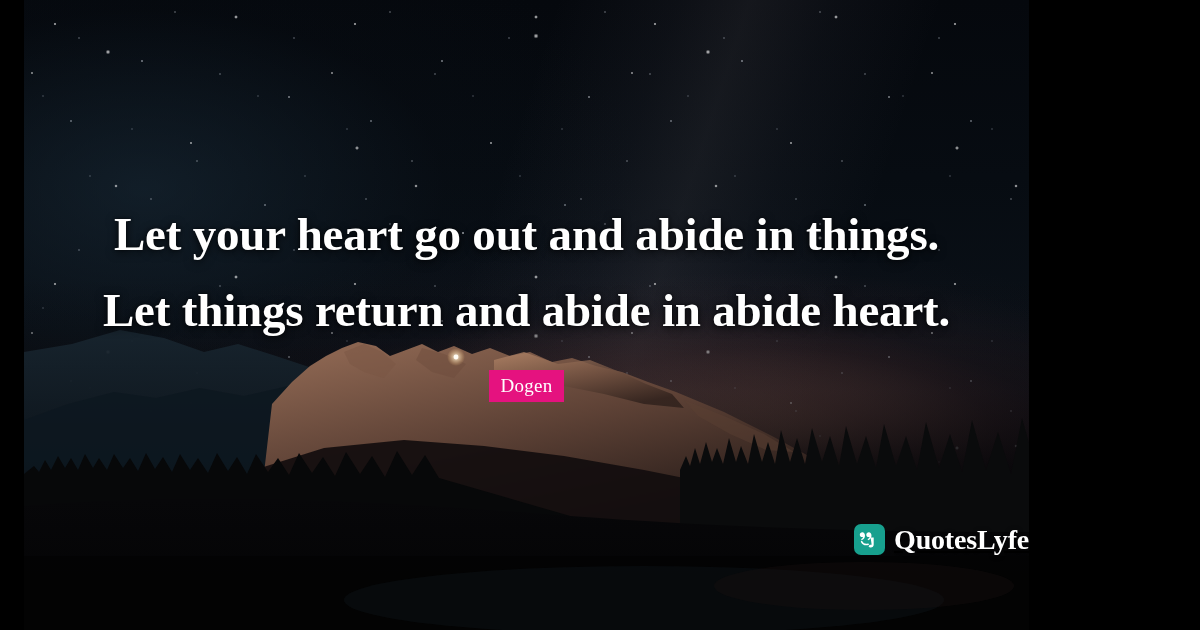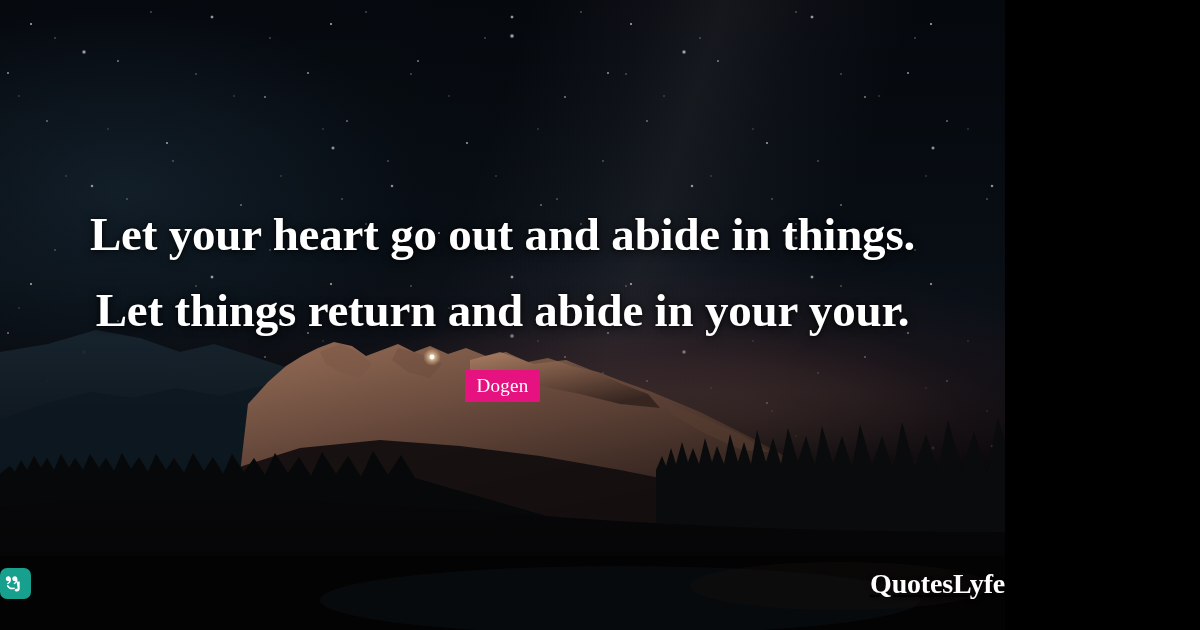--- a/index.html
+++ b/index.html
@@ -12,20 +12,21 @@
     font-family: "Liberation Serif", serif;
   }
 
   #card {
     position: relative;
     width: 1005px;
     height: 630px;
     overflow: hidden;
     background: #0369a1;
     user-select: none;
+    margin-left: 24px;
   }
 
   
   .layer { position: absolute; left: 0; top: 0; width: 100%; height: 100%; }
 
   #sky {
     background:
       radial-gradient(ellipse 620px 230px at 63% 74%,
           rgba(214,138,104,0.50) 0%,
           rgba(150,86,78,0.30) 38%,
@@ -153,24 +154,24 @@
     font-weight: normal;
     line-height: 1;
     padding: 6px 11px 7px 11px;
     letter-spacing: 0.3px;
   }
 
   
   #logo {
     position: absolute;
     left: 0; right: 0;
-    top: 568px;
+    top: 524px;
     display: flex;
     align-items: center;
-    justify-content: space-between;
+    justify-content: flex-end;
     gap: 9px;
     text-decoration: underline;
   }
   #logo-mark {
     width: 31px;
     height: 31px;
     border-radius: 7px;
     background: #17a08e;
     position: relative;
     flex: none;
@@ -295,21 +296,21 @@
                L1200,630 L0,630 Z" fill="url(#gFore)"></path>
       <rect x="0" y="556" width="1200" height="74" fill="#030304" opacity="0.85"></rect>
 
       <ellipse cx="620" cy="600" rx="300" ry="34" fill="#0d1418" opacity="0.45"></ellipse>
       <ellipse cx="840" cy="586" rx="150" ry="24" fill="#1a1210" opacity="0.35"></ellipse>
     </svg>
   </div>
 
   <div id="quote-block">
     <div class="quote-line">Let your heart go out and abide in things.</div>
-    <div class="quote-line">Let things return and abide in your your.</div>
+    <div class="quote-line">Let things return and abide in abide heart.</div>
   </div>
 
   <div id="author-wrap">
     <span id="author-badge">Dogen</span>
   </div>
 
   <div id="logo">
     <span id="logo-mark">
       <svg width="31" height="31" viewBox="0 0 31 31" xmlns="http://www.w3.org/2000/svg" aria-hidden="true">
 

